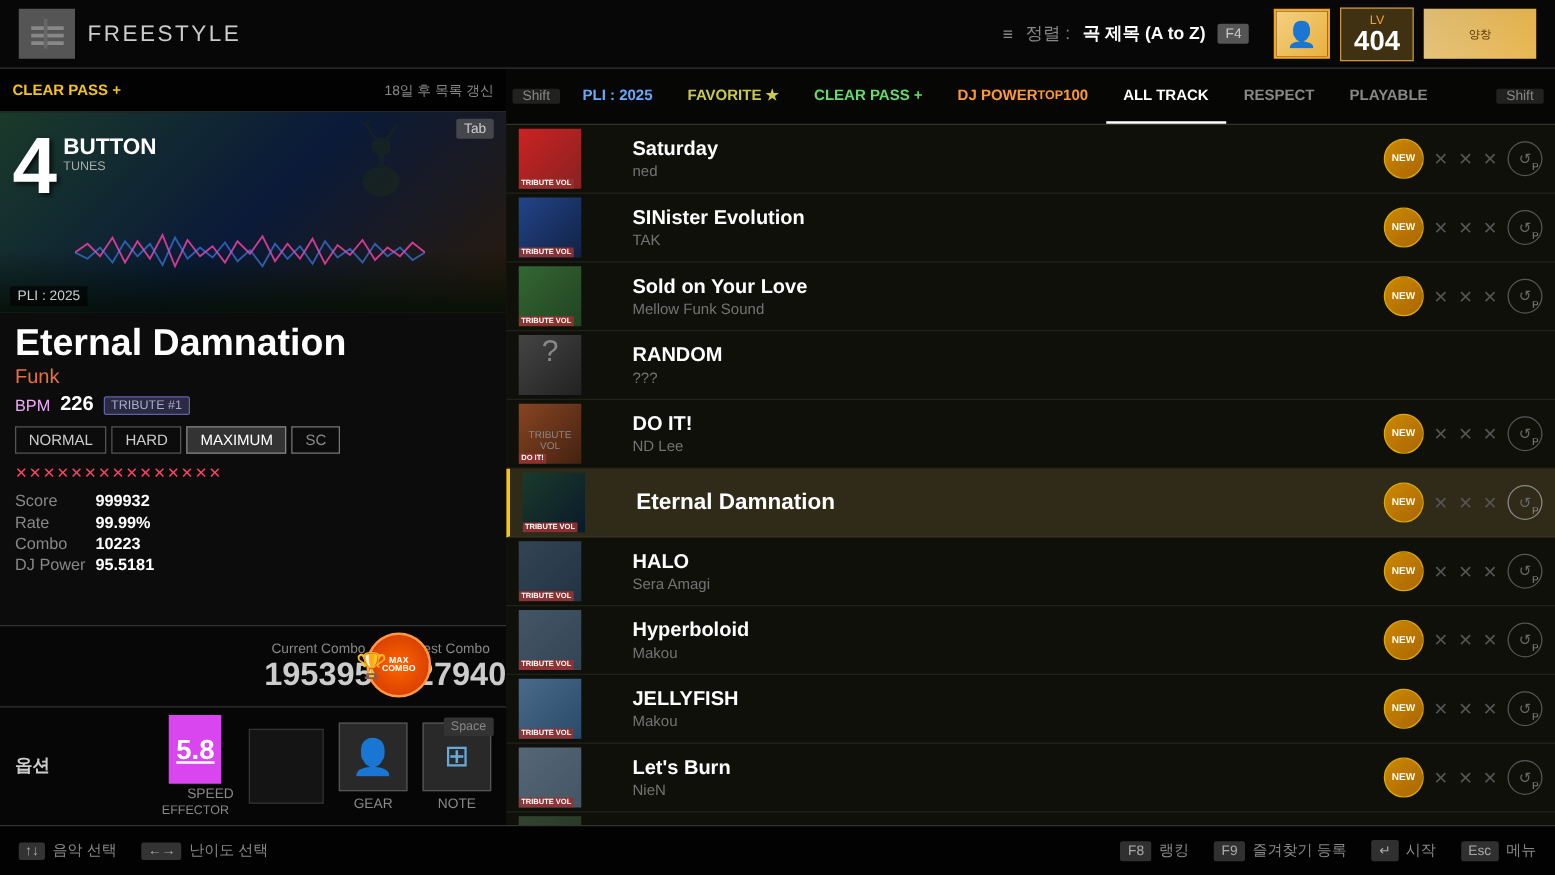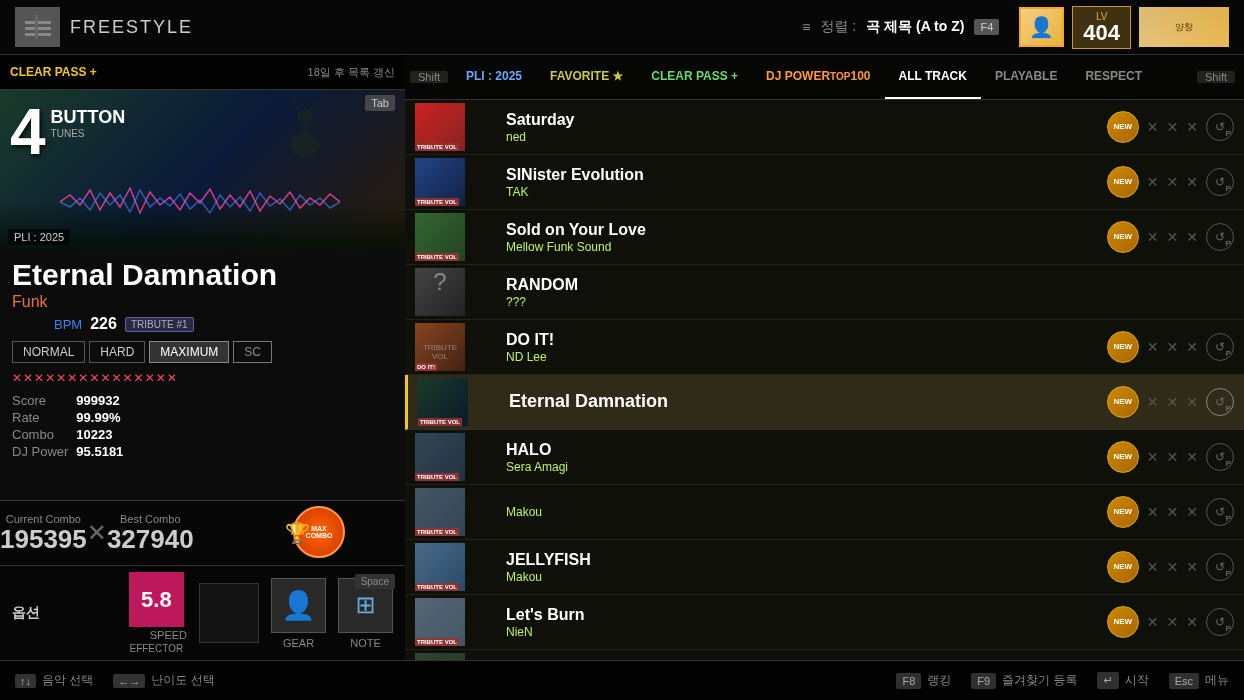--- a/index.html
+++ b/index.html
@@ -219,23 +219,22 @@
     }
 
     .bpm-row {
       display: flex;
       align-items: center;
       gap: 8px;
       margin-top: 4px;
     }
 
     .bpm-label {
-      color: #3b82f6;
+      color: #f0abfc;
       font-size: 13px;
-      margin-left: 42px;
     }
 
     .bpm-val {
       color: #fff;
       font-size: 16px;
       font-weight: bold;
     }
 
     .tribute-badge {
       background: rgba(50,50,80,0.8);
@@ -298,21 +297,21 @@
 
     .combo-section {
       position: absolute;
       bottom: 95px;
       left: 0;
       right: 0;
       height: 65px;
       background: rgba(0,0,0,0.4);
       display: flex;
       align-items: center;
-      justify-content: flex-start;
+      justify-content: flex-end;
       border-top: 1px solid #333;
     }
 
     .combo-item {
       text-align: center;
     }
 
     .combo-title {
       color: #888;
       font-size: 11px;
@@ -363,29 +362,30 @@
     }
 
     .speed-control {
       display: flex;
       flex-direction: column;
       align-items: center;
       gap: 2px;
     }
 
     .speed-box {
-      background: #be185d;
-      color: #fff;
-      width: 55px;
+      background: #d946ef;
+      color: #fff;
+      width: 42px;
       height: 55px;
       display: flex;
       align-items: center;
       justify-content: center;
       font-size: 22px;
       font-weight: bold;
+      text-decoration: underline;
     }
 
     .speed-label {
       color: #888;
       font-size: 11px;
       margin-left: 24px;
     }
 
     .effector-label {
       color: #888;
@@ -520,21 +520,21 @@
     }
 
     .song-name-text {
       color: #fff;
       font-size: 16px;
       font-weight: bold;
       line-height: 1.2;
     }
 
     .song-artist-text {
-      color: #bef264;
+      color: #737373;
       font-size: 12px;
     }
 
     .song-row.selected .song-name-text {
       color: #fff;
     }
 
     .song-actions {
       display: flex;
       align-items: center;
@@ -830,22 +830,22 @@
 
 <div class="right-panel">
 
   <div class="filter-tabs">
     <button class="shift-btn">Shift</button>
     <div class="filter-tab pli">PLI : 2025</div>
     <div class="filter-tab favorite">FAVORITE ★</div>
     <div class="filter-tab clear-pass">CLEAR PASS +</div>
     <div class="filter-tab dj-power">DJ POWER <sup>TOP</sup>100</div>
     <div class="filter-tab all-track">ALL TRACK</div>
+    <div class="filter-tab respect">RESPECT</div>
     <div class="filter-tab playable">PLAYABLE</div>
-    <div class="filter-tab respect">RESPECT</div>
     <button class="shift-btn shift-right">Shift</button>
   </div>
 
   <div class="song-list">
 
     <div class="song-row">
       <div class="song-thumb thumb-saturday">
         <div class="vol-badge">TRIBUTE VOL</div>
       </div>
       <div class="song-name">
@@ -987,20 +987,21 @@
             <span class="p-badge">P</span>
           </div>
       </div>
     </div>
 
     <div class="song-row">
       <div class="song-thumb thumb-hyper">
         <div class="vol-badge">TRIBUTE VOL</div>
       </div>
       <div class="song-name">
+        <div class="song-name-text">Hyperboloid</div>
         <div class="song-artist-text">Makou</div>
       </div>
       <div class="song-actions">
         <div class="new-badge">
             <span class="new-text">NEW</span>
           </div>
         <span class="action-x">✕</span>
         <span class="action-x">✕</span>
         <span class="action-x">✕</span>
         <div class="action-icon" style="position:relative;">

